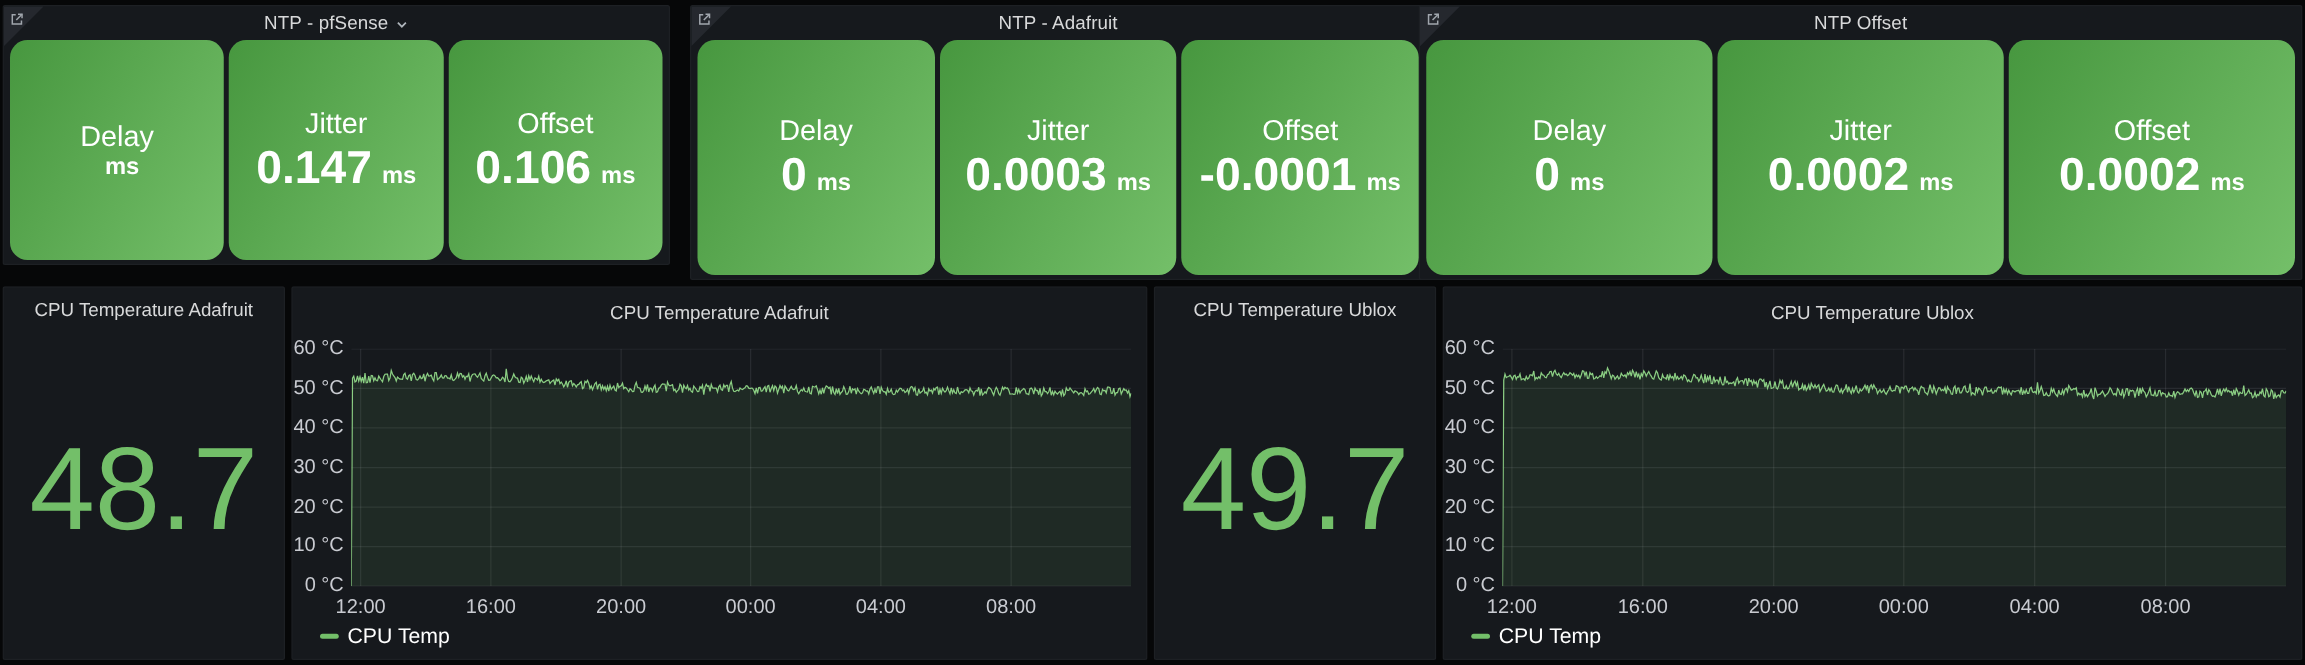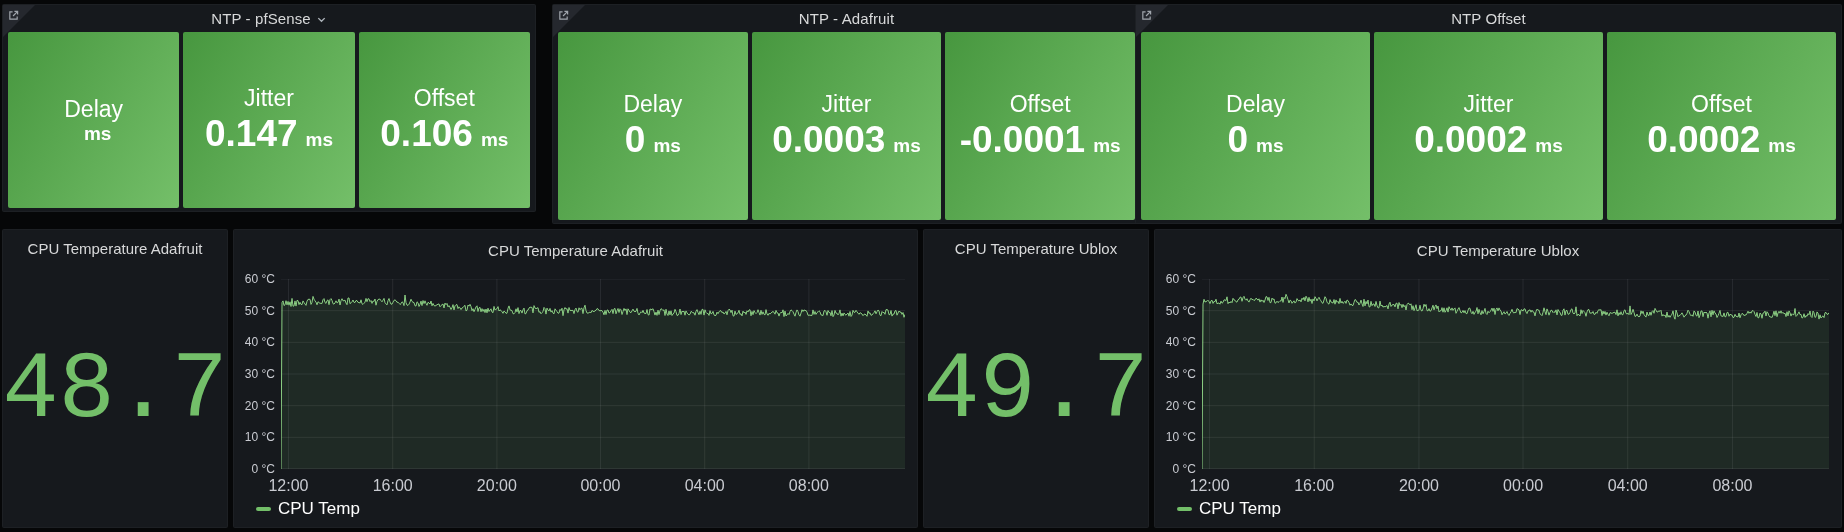--- a/index.html
+++ b/index.html
@@ -23,50 +23,50 @@
   .corner-link {
     position:absolute; top:0; left:0; width:32px; height:32px;
     background:#25282e; clip-path:polygon(0 0,100% 0,0 100%);
   }
   .corner-link svg { position:absolute; top:5px; left:5px; }
   .stat-row {
     position:absolute; top:27px; left:5px; right:5px; bottom:3px;
     display:flex; gap:4px;
   }
   .stat-box {
-    flex:1; border-radius:2px;
+    flex:1; border-radius:14px;
     background:linear-gradient(120deg,#47973f 0%,#74bf69 100%);
     display:flex; flex-direction:column; align-items:center; justify-content:center;
   }
   .stat-label { color:#ffffff; font-size:23px; font-weight:400; line-height:1.25; }
   .stat-value-line { display:flex; align-items:baseline; }
   .stat-value { color:#ffffff; font-size:37px; font-weight:700; line-height:1.15; }
   .stat-unit { color:#ffffff; font-size:19px; font-weight:700; margin-left:8px; }
   
   .bigstat-title {
     position:absolute; top:10px; left:0; right:0; text-align:center;
     color:#d8d9da; font-size:15px; font-weight:500;
   }
   .bigstat-value {
     position:absolute; top:34px; left:0; right:0; bottom:10px;
     display:flex; align-items:center; justify-content:center;
-    color:#73bf69; font-size:94px; font-weight:500; line-height:1;font-family:Liberation Mono, monospace;
+    color:#73bf69; font-size:94px; font-weight:500; line-height:1;
   }
   
   .graph-title {
     position:absolute; top:12px; left:0; right:0; text-align:center;
     color:#d8d9da; font-size:15px; font-weight:500;
   }
   .plot {
     position:absolute; left:47px; top:49px; right:12px; bottom:58px;
   }
   .plot svg { position:absolute; inset:0; }
   .ytick {
     position:absolute; right:calc(100% - 41px); transform:translateY(-50%);
-    color:#c9cbd1; font-size:12px; white-space:nowrap;
+    color:#c9cbd1; font-size:16px; white-space:nowrap;
   }
   .xtick {
     position:absolute; top:247px; transform:translateX(-50%);
     color:#c9cbd1; font-size:16px; white-space:nowrap;
   }
   .legend {
     position:absolute; left:22px; top:268px; height:22px;
     display:flex; align-items:center; gap:7px; cursor:pointer;
   }
   .legend-swatch { width:15px; height:4px; border-radius:2px; background:#73bf69; }

